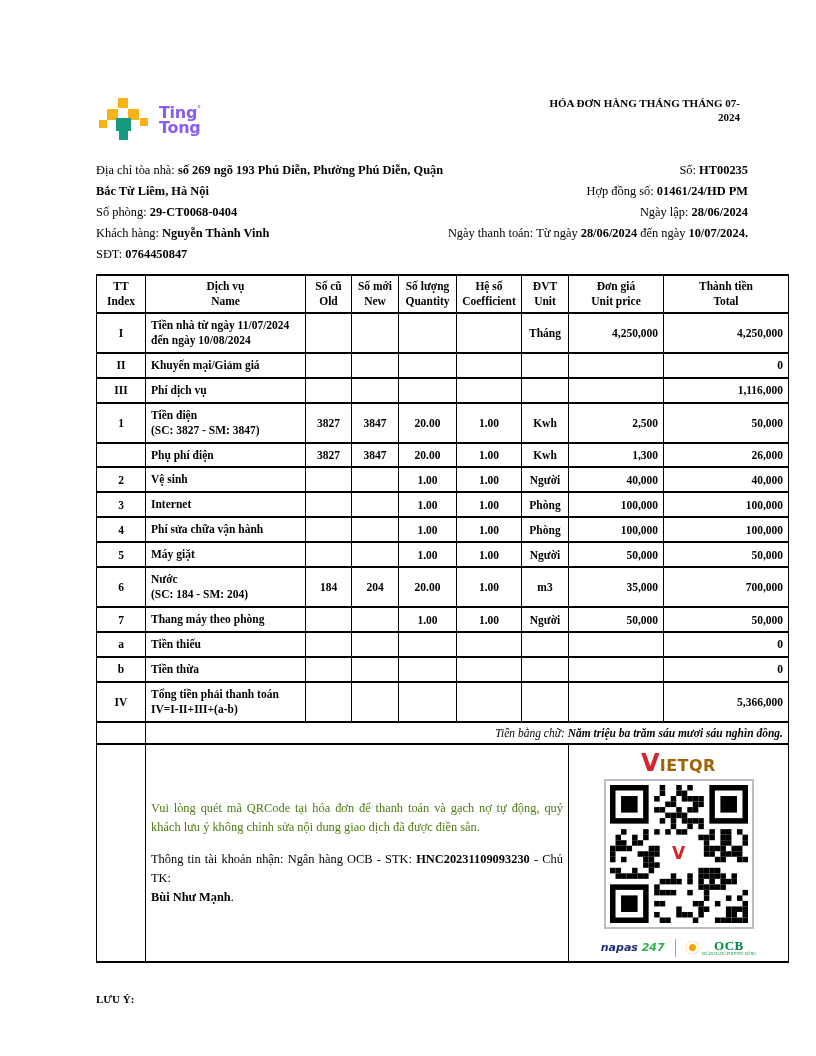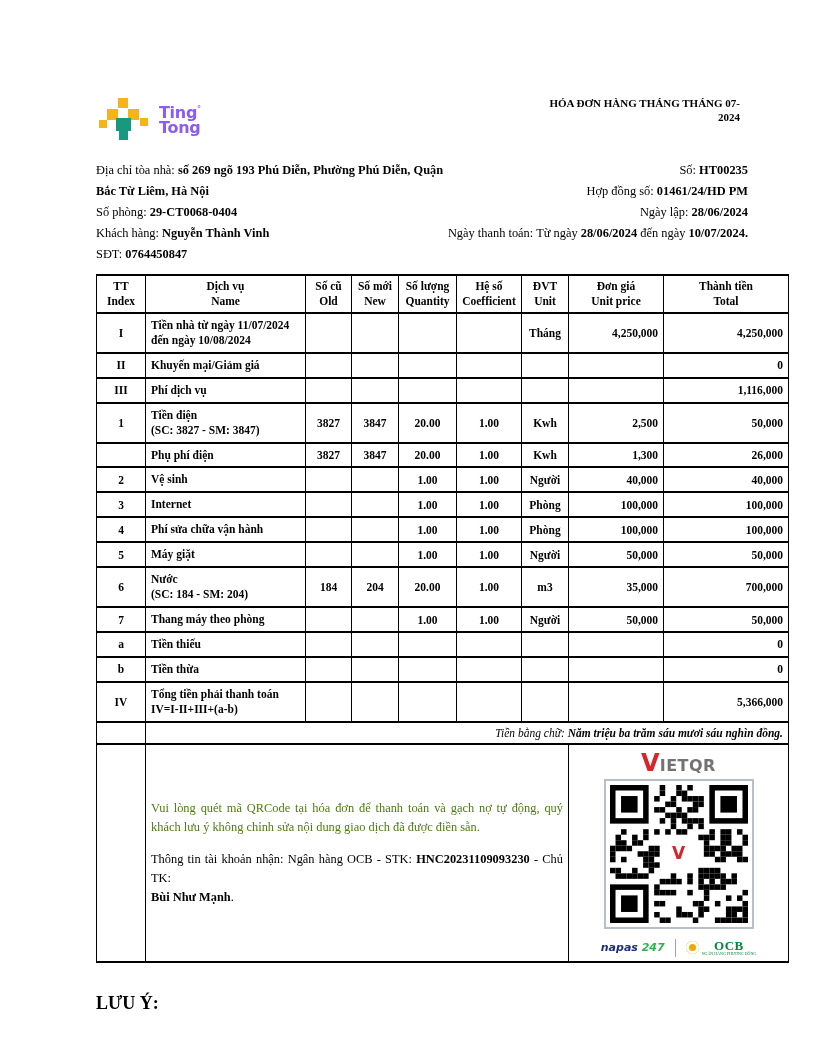--- a/index.html
+++ b/index.html
@@ -41,40 +41,40 @@
   .words-cell b{font-weight:bold;}
   
   .note-cell{font-weight:normal; font-size:12.4px; line-height:1.5; text-align:justify;
     padding:10px 16px; vertical-align:middle;}
   .note-red{color:#4d7c0f; margin:0 0 14px 0;}
   .note-black{margin:0;}
   .qr-cell{padding:7px 4px 6px 4px; text-align:center; vertical-align:top;}
   .vietqr-logo{font-family:"DejaVu Sans", sans-serif; font-weight:bold; line-height:1;
     margin:2px 0 4px 0;}
   .vietqr-logo .v{color:#d6252b; font-size:24px;}
-  .vietqr-logo .iet{color:#737373; font-size:16px; letter-spacing:0.5px;}
+  .vietqr-logo .iet{color:#a16207; font-size:16px; letter-spacing:0.5px;}
   .qr-frame{display:inline-block; position:relative; border:2px solid #b7bec6;
     background:#fff; padding:4px; line-height:0;}
   .qr-center-v{position:absolute; left:50%; top:50%; transform:translate(-50%,-50%);
     width:24px; height:24px; background:#fff; display:flex; align-items:center;
     justify-content:center; font-family:"DejaVu Sans", sans-serif; font-weight:bold;
     font-size:17px; color:#d6252b; line-height:1;}
   .brands{display:flex; align-items:center; justify-content:center; gap:10px; margin-top:10px;}
   .napas{font-family:"DejaVu Sans", sans-serif; font-weight:bold; font-style:italic;
     font-size:11px; color:#1f2e7b;}
   .napas .n247{color:#2bb24c;}
   .brand-divider{width:1px; height:18px; background:#9aa0c0;}
   .ocb{display:flex; align-items:center; gap:3px;}
   .ocb-dot{width:13px; height:13px; border-radius:50%; background:#f7a600;
     box-shadow:inset 0 0 0 3px #fff, inset 0 0 0 6px #f7a600;}
   .ocb-text{font-family:Liberation Serif, serif; font-weight:bold; font-size:13px;
     color:#00883e; letter-spacing:0.5px; line-height:1;}
   .ocb-sub{display:block; font-size:4px; color:#00883e; font-weight:normal; letter-spacing:0;}
   
-  .footer-note{margin-top:30px; font-weight:bold; font-size:18px;}
+  .footer-note{margin-top:30px; font-weight:bold; font-size:11px;}
 </style>
 </head>
 <body>
 
 <div class="page">
 
   <div class="hdr">
     <div class="logo">
       <svg width="56" height="48" viewBox="0 0 56 48">
         <rect x="22" y="1" width="10" height="10" fill="#f8b319"></rect>

